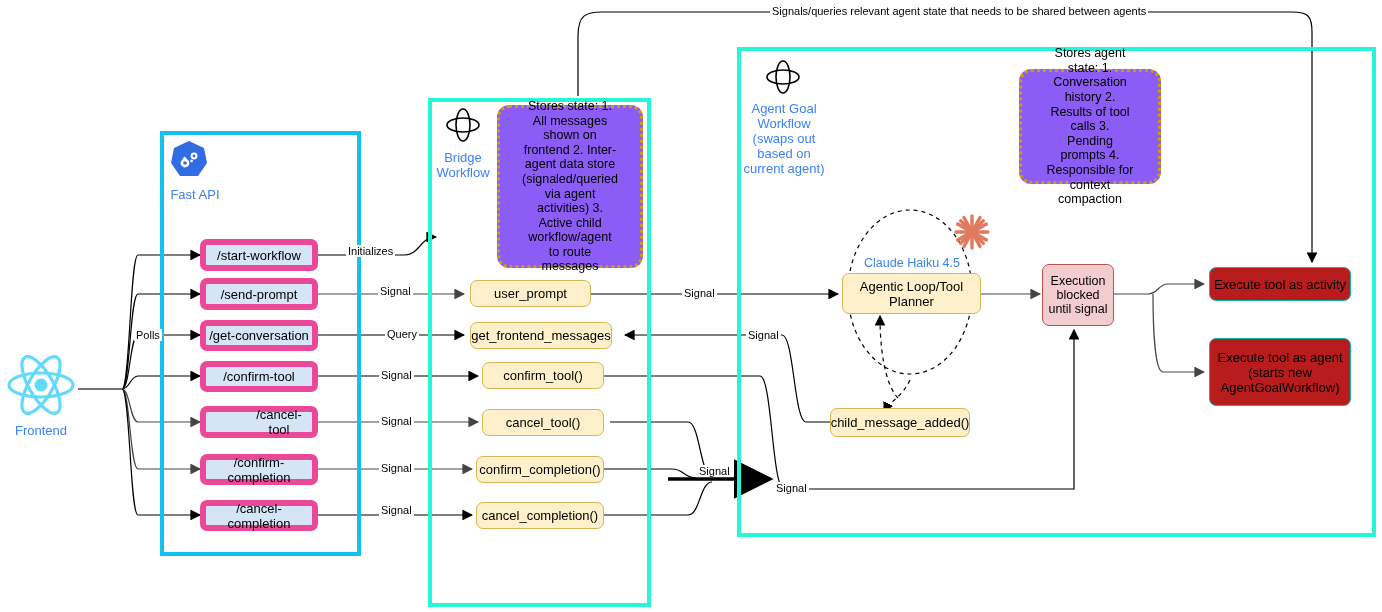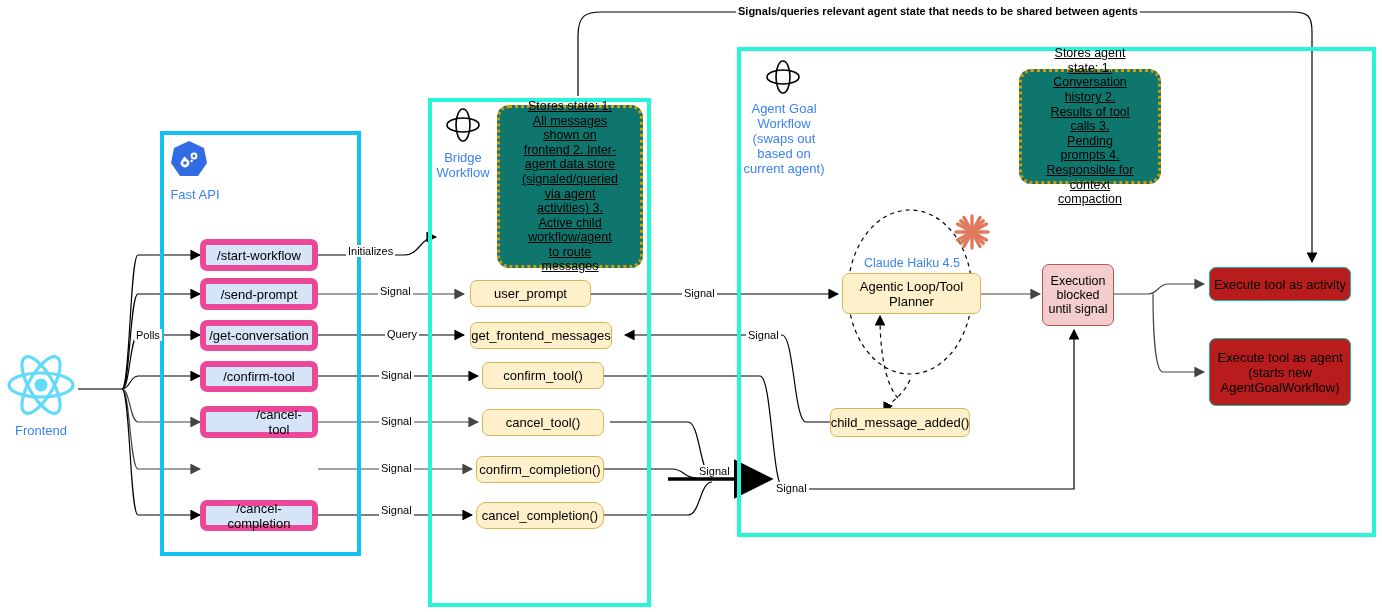--- a/index.html
+++ b/index.html
@@ -9,24 +9,24 @@
   svg.layer{position:absolute;left:0;top:0;width:1382px;height:612px;pointer-events:none;}
 
   .container-box{position:absolute;box-sizing:border-box;background:transparent;}
   .node{position:absolute;box-sizing:border-box;display:flex;align-items:center;
         justify-content:center;text-align:center;border-radius:7px;
         font-size:13px;line-height:15px;color:#000;}
   .node.blue{background:#d5e4f7;border:6px solid #ec4899;}
   .node.yellow{background:#fdf0ca;border:1px solid #d6b656;}
   .node.green{background:#b91c1c;border:1px solid #14b8a6;}
   .node.red{background:#f3cdcd;border:1px solid #b85450;}
-  .note{position:absolute;box-sizing:border-box;background:#0f766e;
+  .note{position:absolute;box-sizing:border-box;background:#8b5cf6;
         border:3px dotted #d79b00;border-radius:12px;display:flex;align-items:center;
         justify-content:center;text-align:center;font-size:12.5px;line-height:14.6px;
-        padding:6px 24px;text-decoration:underline;}
+        padding:6px 24px;}
   .caption{position:absolute;text-align:center;font-size:13px;line-height:15px;
            color:#3b82f6;white-space:pre-line;}
   .edge-label{position:absolute;font-size:11px;line-height:12px;color:#000;
               background:#ffffff;padding:0 2px;white-space:nowrap;}
   .icon-wrap{position:absolute;}
 </style>
 </head>
 <body>
 
 <div id="canvas">
@@ -121,20 +121,23 @@
   </div>
   <div class="node blue" style="left:200px;top:320px;width:118px;height:31px;">
     <span>/get-conversation</span>
   </div>
   <div class="node blue" style="left:200px;top:361px;width:118px;height:31px;">
     <span>/confirm-tool</span>
   </div>
   <div class="node blue" style="left:200px;top:406px;width:118px;height:32px;padding-left:40px;">
     <span>/cancel-tool</span>
   </div>
+  <div class="node blue" style="left:200px;top:454px;width:118px;height:31px;">
+    <span>/confirm-completion</span>
+  </div>
   <div class="node blue" style="left:200px;top:500px;width:118px;height:31px;">
     <span>/cancel-completion</span>
   </div>
 
   <div class="icon-wrap" style="left:5px;top:352px;width:72px;height:66px;">
     <svg width="72" height="66" viewBox="0 0 72 66">
       <g fill="none" stroke="#61dafb" stroke-width="3.2">
         <ellipse cx="36" cy="33" rx="32" ry="12"></ellipse>
         <ellipse cx="36" cy="33" rx="32" ry="12" transform="rotate(60 36 33)"></ellipse>
         <ellipse cx="36" cy="33" rx="32" ry="12" transform="rotate(120 36 33)"></ellipse>
@@ -170,21 +173,21 @@
   </div>
   <div class="node yellow" style="left:482px;top:362px;width:122px;height:27px;">
     <span>confirm_tool()</span>
   </div>
   <div class="node yellow" style="left:482px;top:409px;width:122px;height:27px;">
     <span>cancel_tool()</span>
   </div>
   <div class="node yellow" style="left:476px;top:456px;width:128px;height:27px;">
     <span>confirm_completion()</span>
   </div>
-  <div class="node yellow" style="left:476px;top:502px;width:128px;height:27px;border-radius:10px;">
+  <div class="node yellow" style="left:476px;top:502px;width:128px;height:27px;">
     <span>cancel_completion()</span>
   </div>
 
   <div class="container-box" style="left:737px;top:47px;width:639px;height:490px;border:4px solid #27f5d8;"></div>
 
   <div class="icon-wrap" style="left:763px;top:57px;width:40px;height:40px;">
     <svg width="40" height="40" viewBox="0 0 40 40">
       <g fill="none" stroke="#000" stroke-width="1.6">
         <ellipse cx="20" cy="20" rx="7" ry="16"></ellipse>
         <ellipse cx="20" cy="20" rx="16" ry="7"></ellipse>
@@ -247,15 +250,15 @@
   <div class="edge-label" style="left:379px;top:369px;">Signal</div>
   <div class="edge-label" style="left:379px;top:415px;">Signal</div>
   <div class="edge-label" style="left:379px;top:462px;">Signal</div>
   <div class="edge-label" style="left:379px;top:504px;">Signal</div>
 
   <div class="edge-label" style="left:682px;top:287px;">Signal</div>
   <div class="edge-label" style="left:746px;top:329px;">Signal</div>
   <div class="edge-label" style="left:697px;top:465px;">Signal</div>
   <div class="edge-label" style="left:774px;top:482px;">Signal</div>
 
-  <div class="edge-label" style="left:736px;top:5px;font-weight:bold;">Signals/queries relevant agent state that needs to be shared between agents</div>
+  <div class="edge-label" style="left:770px;top:5px;">Signals/queries relevant agent state that needs to be shared between agents</div>
 
 </div>
 
 </body></html>

